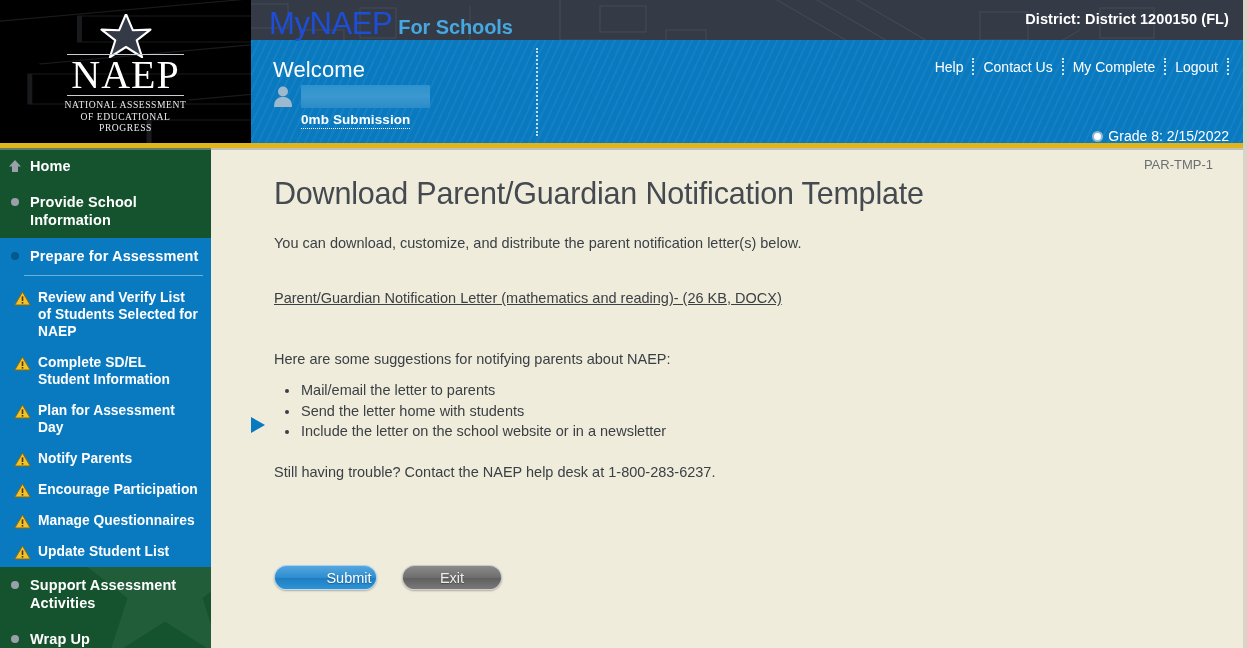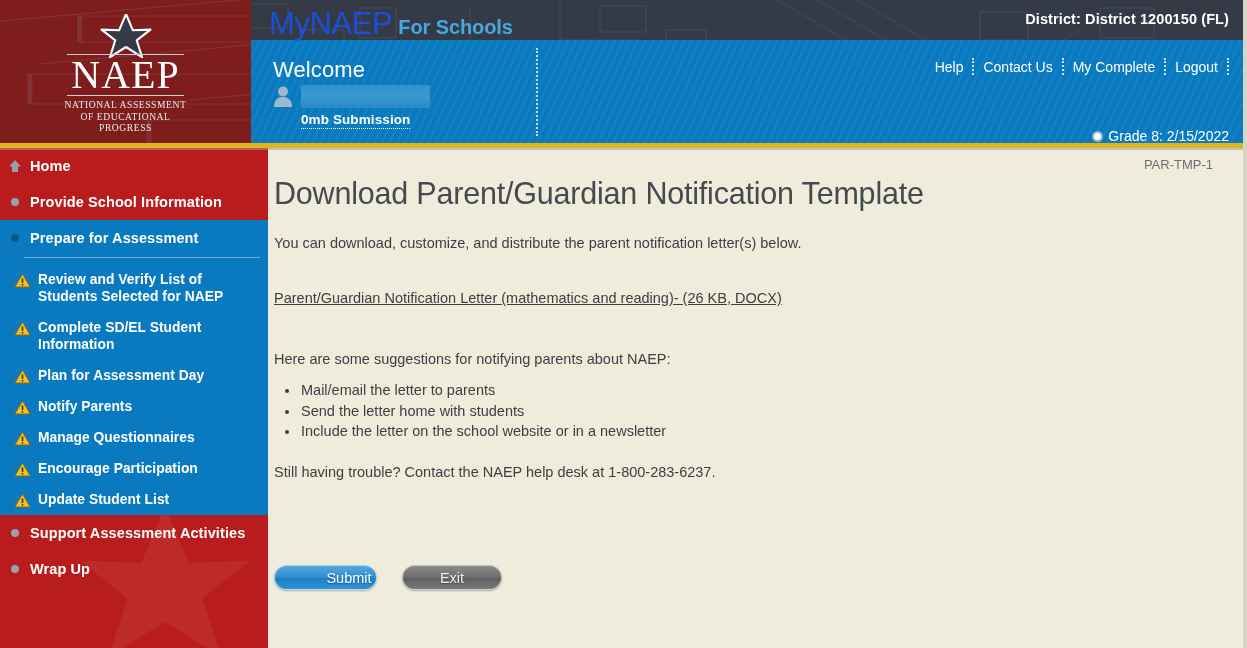--- a/index.html
+++ b/index.html
@@ -45,21 +45,21 @@
     letter-spacing: .1px;
     white-space: nowrap;
   }
 
   
   .logo-panel {
     position: absolute;
     left: 0; top: 0;
     width: 251px;
     height: 143px;
-    background: #7f1d1d;
+    background: #000000;
     overflow: hidden;
     z-index: 4;
   }
   .logo-wrap {
     position: absolute;
     left: 0; top: 14px;
     width: 251px;
     text-align: center;
     color: #fff;
   }
@@ -207,23 +207,23 @@
     width: 1247px; height: 2px;
     background: #9e9e93;
     opacity: .55;
     z-index: 6;
   }
 
   
   .sidebar {
     position: absolute;
     left: 0; top: 148px;
-    width: 268px;
+    width: 211px;
     height: 500px;
-    background: #b91c1c;
+    background: #14532d;
     overflow: hidden;
     z-index: 5;
   }
   .sidebar-watermark {
     position: absolute;
     left: 60px; bottom: -40px;
     opacity: .06;
   }
   .nav-list { position: relative; z-index: 2; }
 
@@ -561,30 +561,30 @@
           </svg>
           <span class="sub-label">Notify Parents</span>
         </div>
 
         <div class="nav-sub">
           <svg class="warn" viewBox="0 0 17 15">
             <path d="M8.5 1 L16.2 14 L0.8 14 Z" fill="#f2c12e" stroke="#8a6a06" stroke-width="1" stroke-linejoin="round"></path>
             <rect x="7.7" y="5.4" width="1.6" height="4.6" fill="#4a3900"></rect>
             <rect x="7.7" y="11" width="1.6" height="1.6" fill="#4a3900"></rect>
           </svg>
-          <span class="sub-label">Manage Questionnaires</span>
+          <span class="sub-label">Encourage Participation</span>
         </div>
 
         <div class="nav-sub">
           <svg class="warn" viewBox="0 0 17 15">
             <path d="M8.5 1 L16.2 14 L0.8 14 Z" fill="#f2c12e" stroke="#8a6a06" stroke-width="1" stroke-linejoin="round"></path>
             <rect x="7.7" y="5.4" width="1.6" height="4.6" fill="#4a3900"></rect>
             <rect x="7.7" y="11" width="1.6" height="1.6" fill="#4a3900"></rect>
           </svg>
-          <span class="sub-label">Encourage Participation</span>
+          <span class="sub-label">Manage Questionnaires</span>
         </div>
 
         <div class="nav-sub">
           <svg class="warn" viewBox="0 0 17 15">
             <path d="M8.5 1 L16.2 14 L0.8 14 Z" fill="#f2c12e" stroke="#8a6a06" stroke-width="1" stroke-linejoin="round"></path>
             <rect x="7.7" y="5.4" width="1.6" height="4.6" fill="#4a3900"></rect>
             <rect x="7.7" y="11" width="1.6" height="1.6" fill="#4a3900"></rect>
           </svg>
           <span class="sub-label">Update Student List</span>
         </div>

